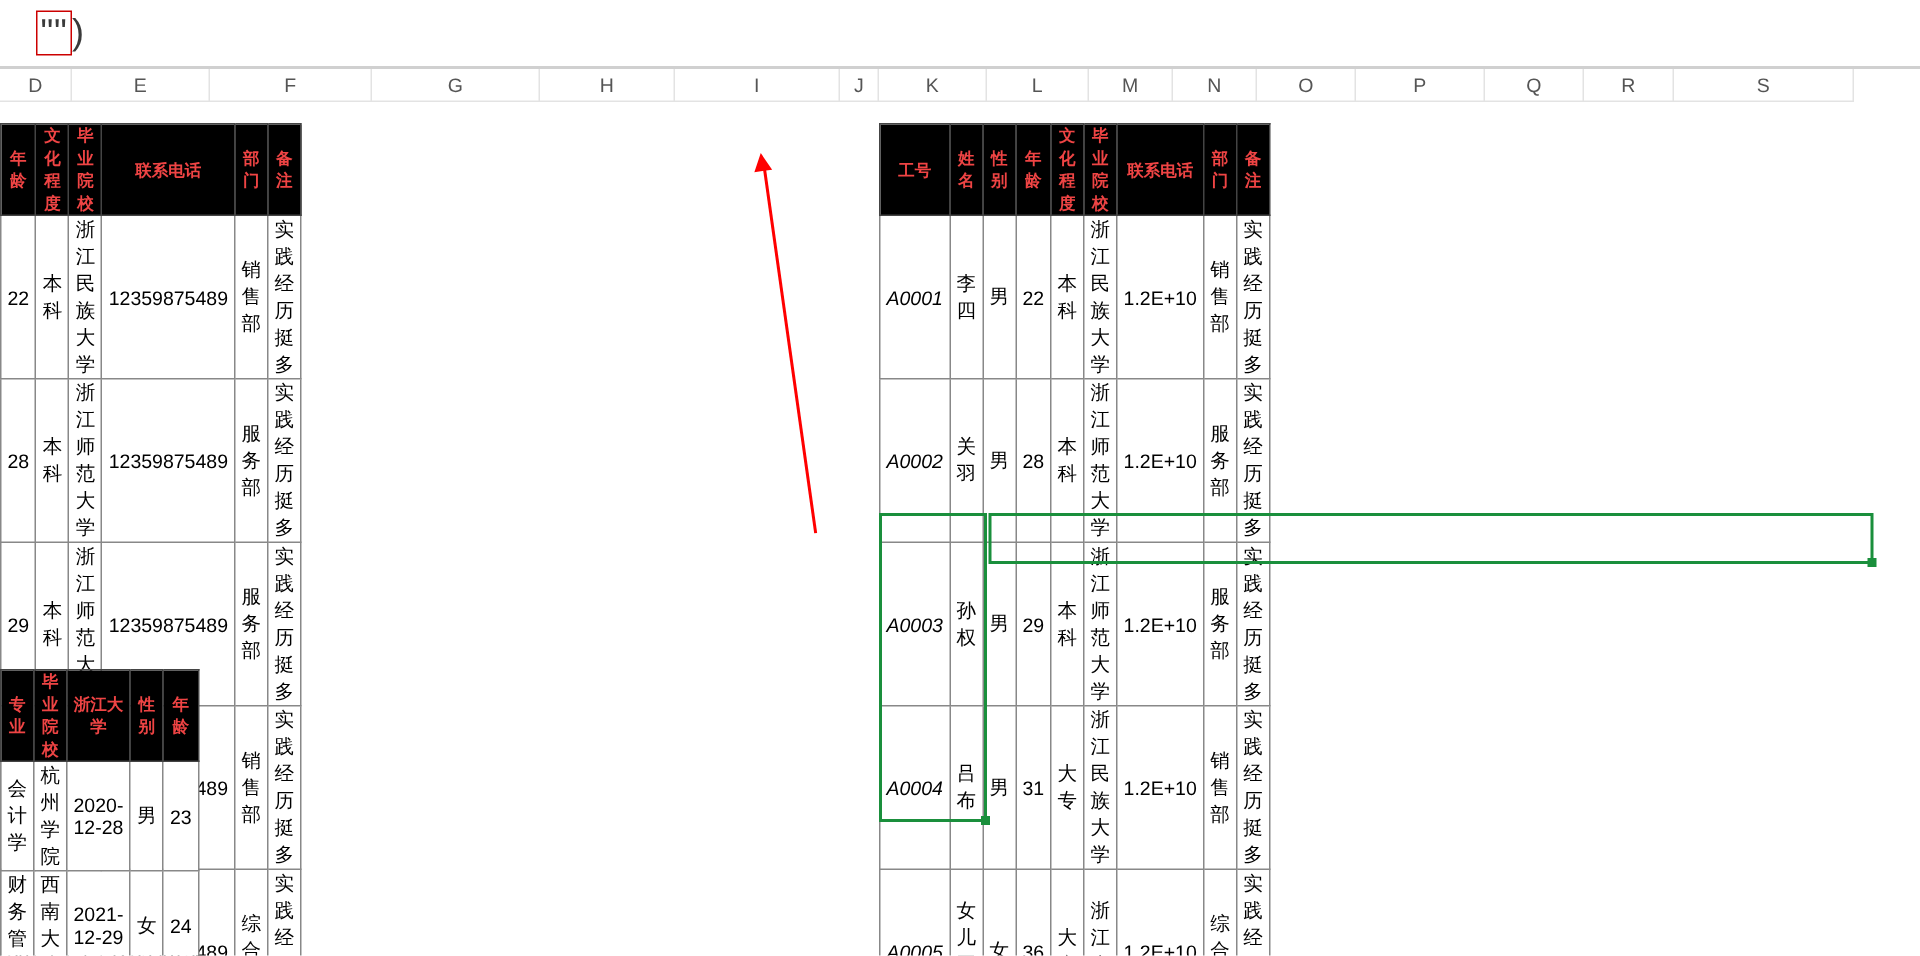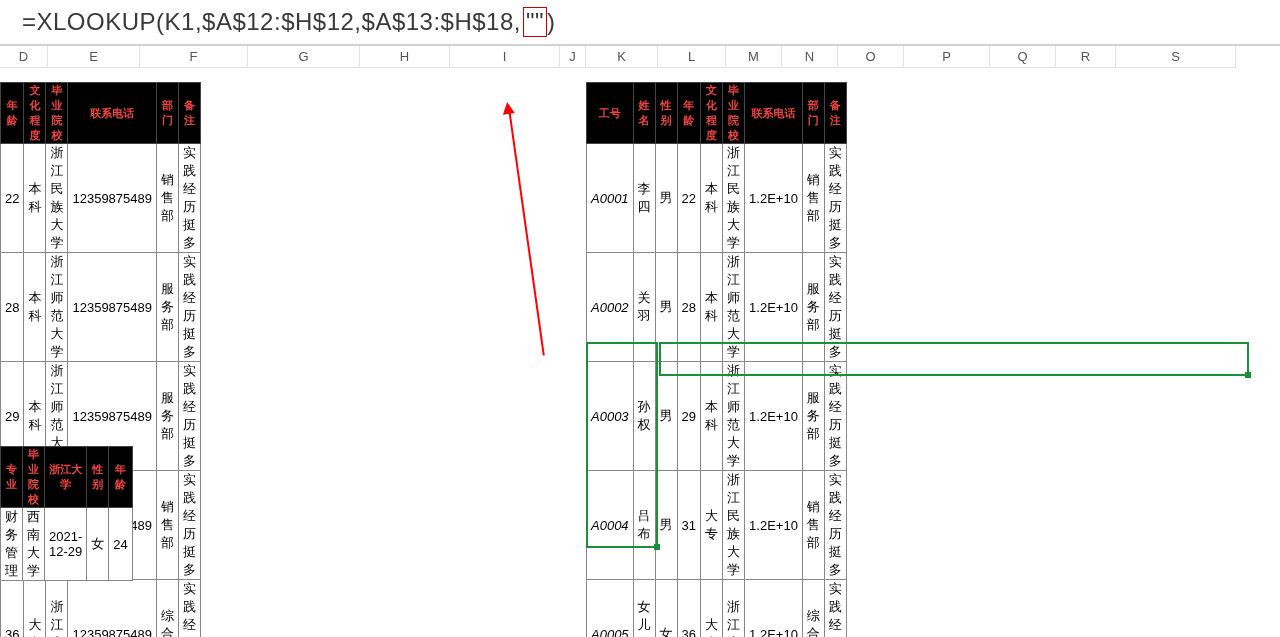--- a/index.html
+++ b/index.html
@@ -134,21 +134,20 @@
     border-left: 6px solid transparent;
     border-right: 6px solid transparent;
     border-bottom: 12px solid red;
     transform: rotate(-8deg);
   }
 </style>
 </head>
 <body>
 
 <div class="formula-bar">
-  <span>=XLOOKUP(K1,$A$12:$H$12,$A$13:$H$18,</span>
   <span class="q-box">""</span>
   <span>)</span>
 </div>
 
 <div class="col-headers" id="col-headers">
     <div class="col-h" style="width: 48px;">D</div>
     <div class="col-h" style="width: 92px;">E</div>
     <div class="col-h" style="width: 108px;">F</div>
     <div class="col-h" style="width: 112px;">G</div>
     <div class="col-h" style="width: 90px;">H</div>
@@ -227,20 +226,27 @@
         <tr id="ll-head">
           <th>专业</th>
           <th>毕业院校</th>
           <th>浙江大学</th>
           <th>性别</th>
           <th>年龄</th>
         </tr>
       </thead>
     <tbody id="ll-body">
         <tr>
+          <td>会计学</td>
+          <td>杭州学院</td>
+          <td>2020-12-28</td>
+          <td>男</td>
+          <td>23</td>
+        </tr>
+        <tr>
           <td>财务管理</td>
           <td>西南大学</td>
           <td>2021-12-29</td>
           <td>女</td>
           <td>24</td>
         </tr>
       </tbody>
   </table>
 
   <table class="data" id="t-right">

